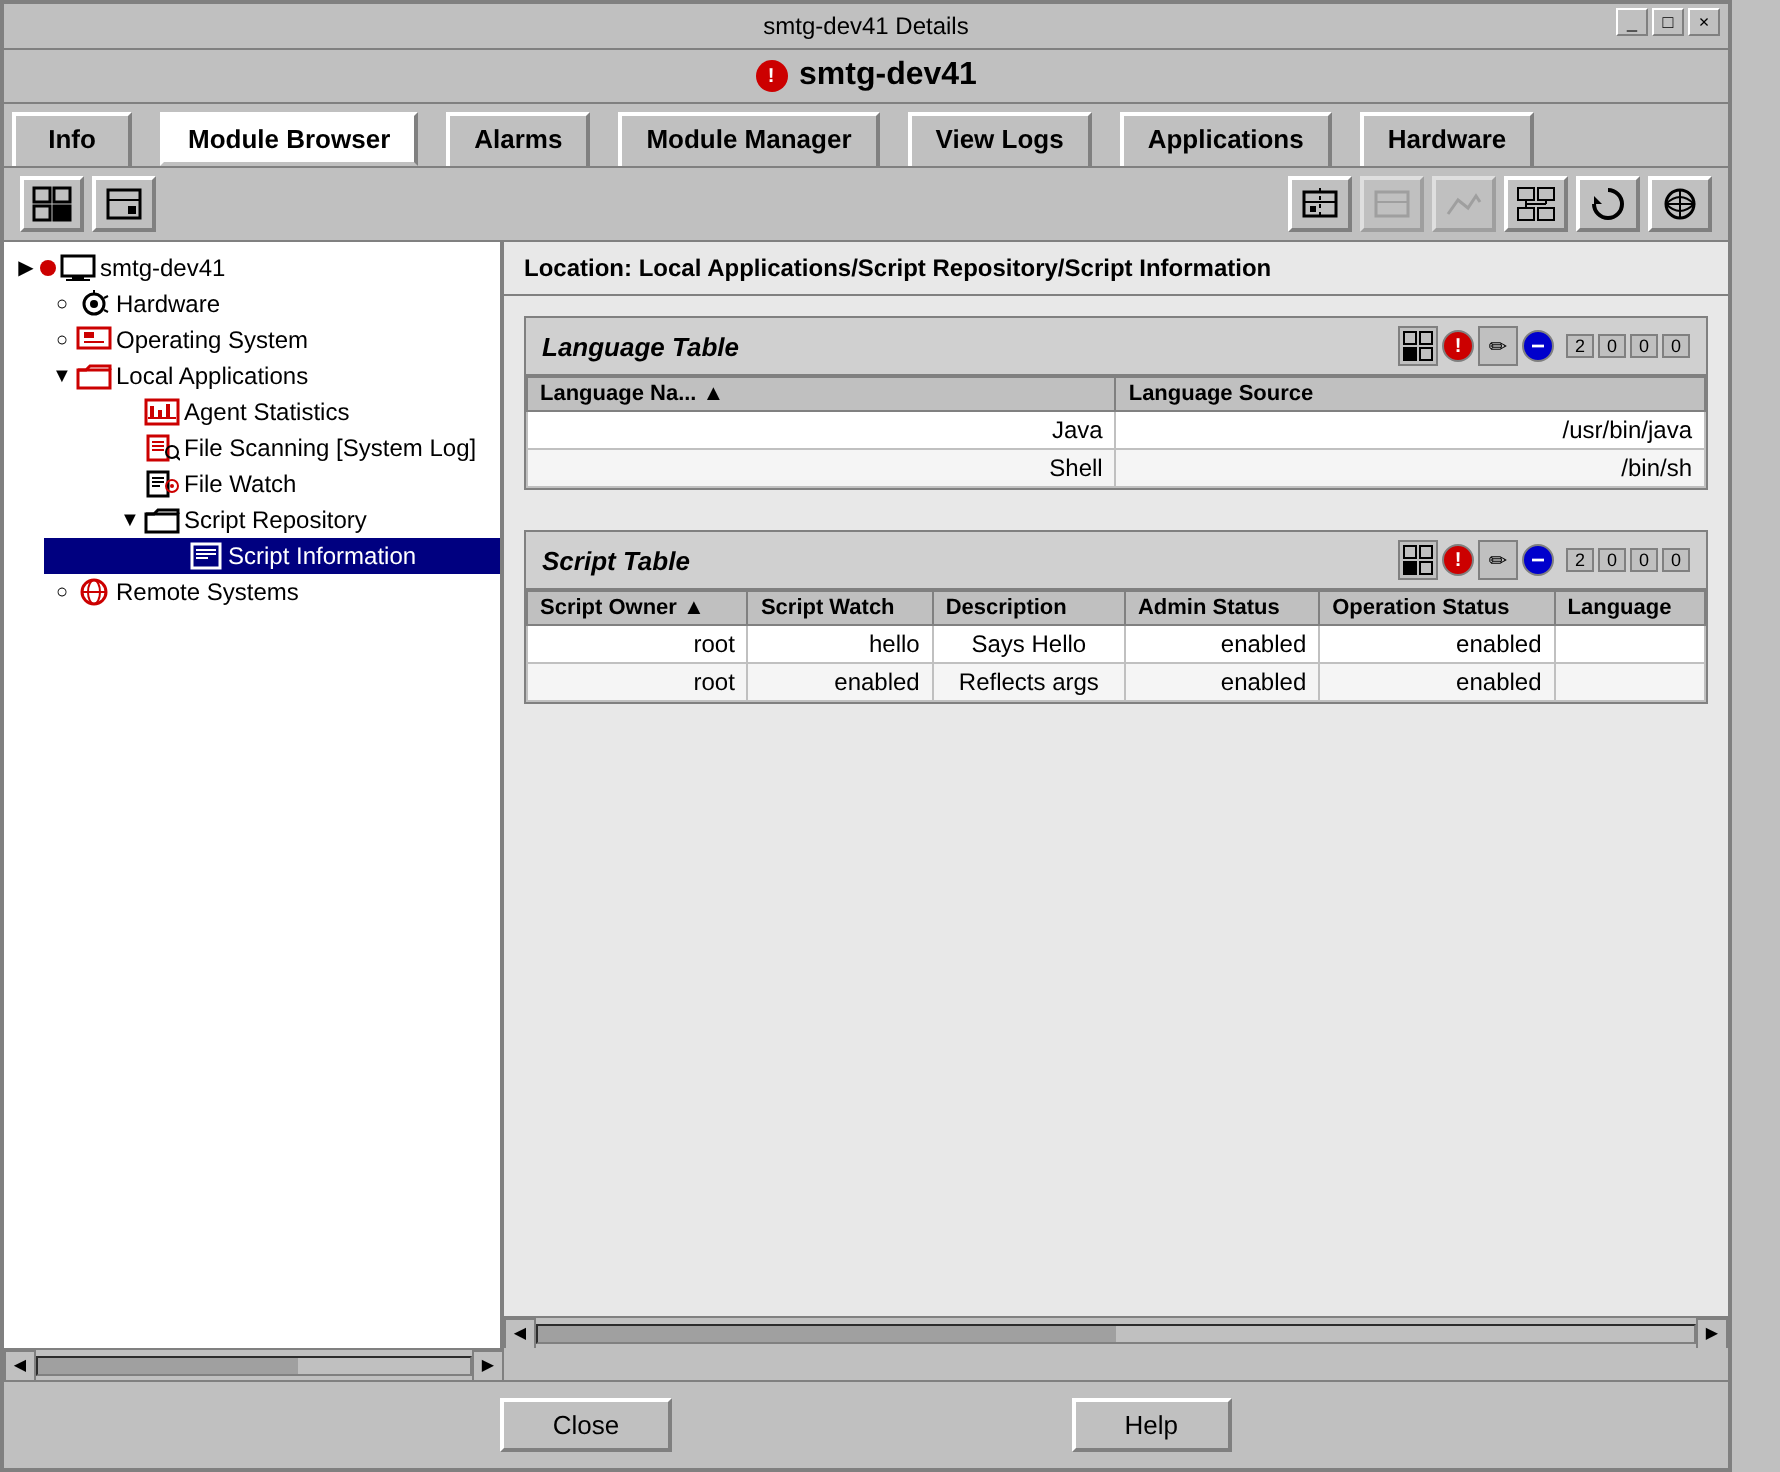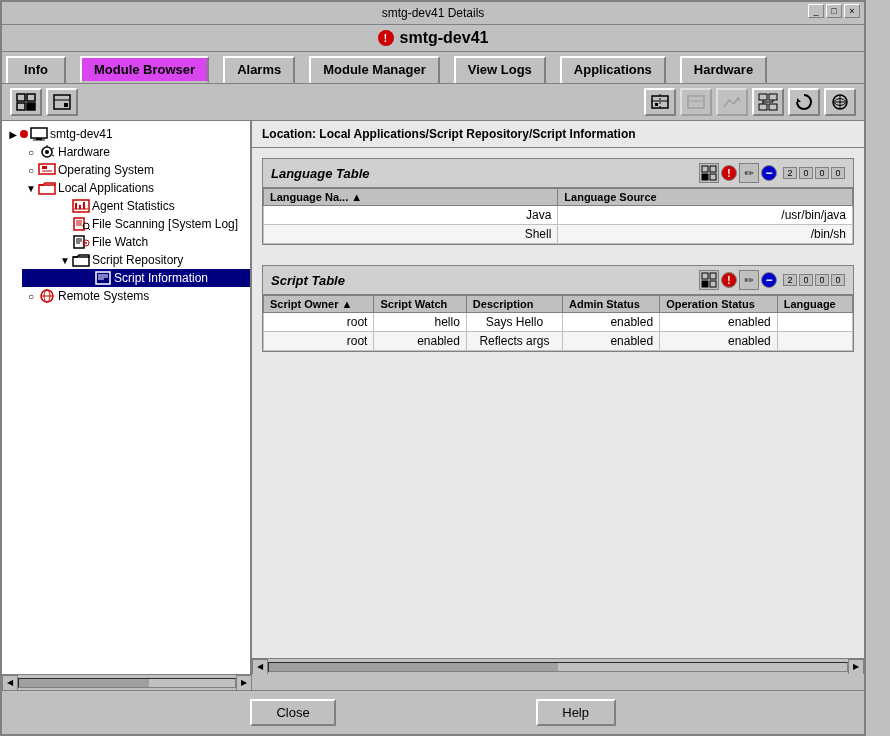--- a/index.html
+++ b/index.html
@@ -100,21 +100,21 @@
       border-bottom: none;
       border-top-color: #fff;
       border-left-color: #fff;
       cursor: pointer;
       font-size: 13px;
       font-weight: bold;
       min-width: 60px;
       text-align: center;
     }
     .tab.active {
-      background: #d946ef;
+      background: #ffffff;
       border-bottom: 2px solid #c0c0c0;
       z-index: 1;
       position: relative;
     }
 
     
     .toolbar {
       display: flex;
       flex-direction: row;
       align-items: center;

